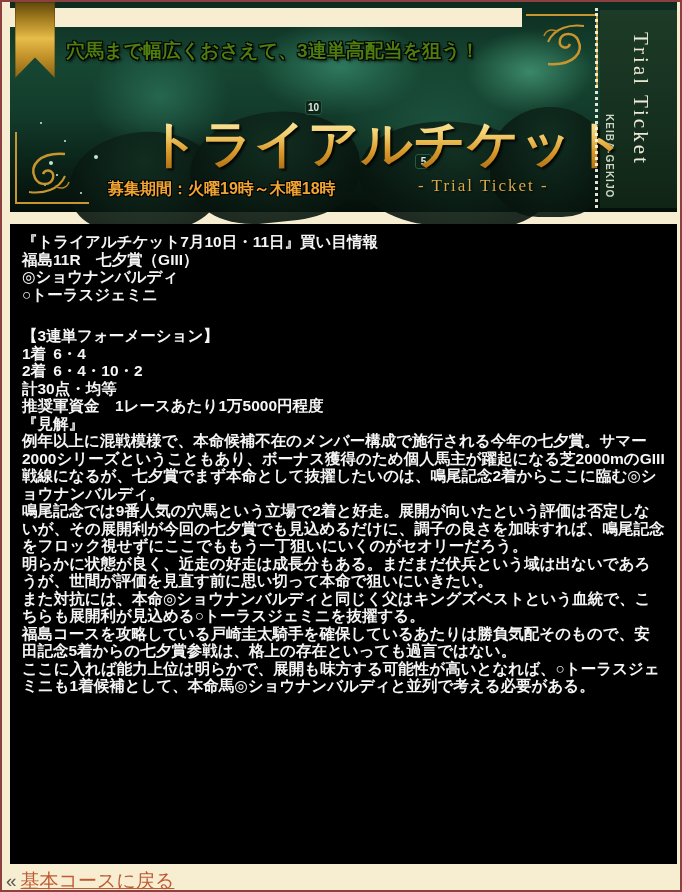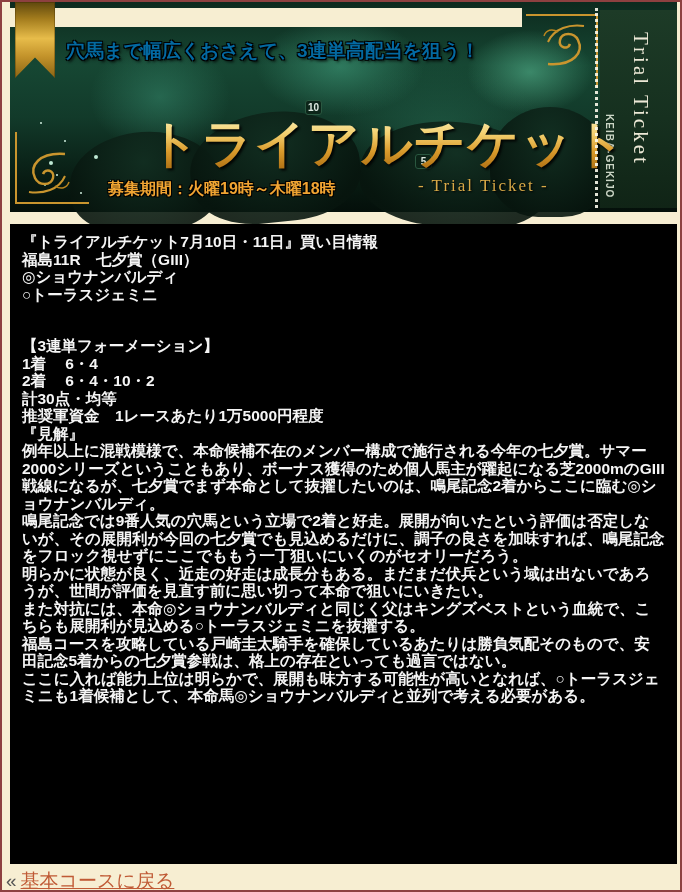--- a/index.html
+++ b/index.html
@@ -35,21 +35,21 @@
   .badge-5  { left:405px; top:152px; }
 
   .banner-notch { position:absolute; left:0; top:6px; width:512px; height:19px; background:#f7eed2; }
 
   .ribbon { position:absolute; left:5px; top:0; width:40px; height:76px;
     background:linear-gradient(180deg,#5e470d 0%,#a37c1d 22%,#e7bc4a 48%,#c2922a 72%,#8a6414 100%);
     clip-path:polygon(0 0,100% 0,100% 100%,50% 73%,0 100%); z-index:4;
     box-shadow:inset 0 0 0 1px rgba(60,40,0,.35); }
 
   .headline { position:absolute; left:56px; top:36px; z-index:3;
-    color:#0369a1; font-size:19px; font-weight:bold; letter-spacing:0;
+    color:#4d7c0f; font-size:19px; font-weight:bold; letter-spacing:0;
     text-shadow:1px 1px 0 #000, -1px 1px 0 #000, 1px -1px 0 #000, -1px -1px 0 #000, 2px 2px 3px #000; }
 
   .banner-title { position:absolute; left:138px; top:108px; z-index:3;
     font-size:51px; font-weight:900; letter-spacing:1px; font-family:"Liberation Serif","DejaVu Serif",serif;
     background:linear-gradient(180deg,#fdf3bf 5%,#f3cf6e 35%,#d99a2b 60%,#a86a10 90%);
     -webkit-background-clip:text; background-clip:text; color:transparent;
     filter:drop-shadow(2px 2px 1px rgba(0,0,0,.85)); white-space:nowrap; }
 
   .banner-subtitle { position:absolute; left:408px; top:174px; z-index:3;
     color:#d8a947; font-size:17px; letter-spacing:2px; font-family:"Liberation Serif","DejaVu Serif",serif;
@@ -72,22 +72,22 @@
     background:linear-gradient(180deg,#1d3b27 0%,#16301f 55%,#102416 100%); }
   .stub-title { position:absolute; left:28px; top:22px; writing-mode:vertical-rl;
     color:#ece8d6; font-size:21px; letter-spacing:3px; font-family:"Liberation Serif","DejaVu Serif",serif; }
   .stub-brand { position:absolute; left:4px; top:104px; writing-mode:vertical-rl;
     color:#ccd6c6; font-size:10px; letter-spacing:1px; font-weight:bold; }
 
   
   .panel { position:absolute; left:8px; top:222px; width:667px; height:640px; overflow:hidden;
     background:#000; color:#f5f5f5; padding:9px 12px; font-weight:bold; font-size:15.5px; line-height:17.5px; }
   .panel .gap1 { }
-  .panel .gap2 { margin-top:34px; }
-  .frow .fnums { margin-left:19px; }
+  .panel .gap2 { margin-top:24px; }
+  .frow .fnums { margin-left:7px; }
   .frow .flabel { }
 
   
   .footer { position:absolute; left:4px; top:866px; font-size:19px; }
   .footer .arrows { color:#555; margin-right:4px; }
   .footer a { color:#c05a35; text-decoration:underline; cursor:pointer; }
 </style>
 </head>
 <body>
 

